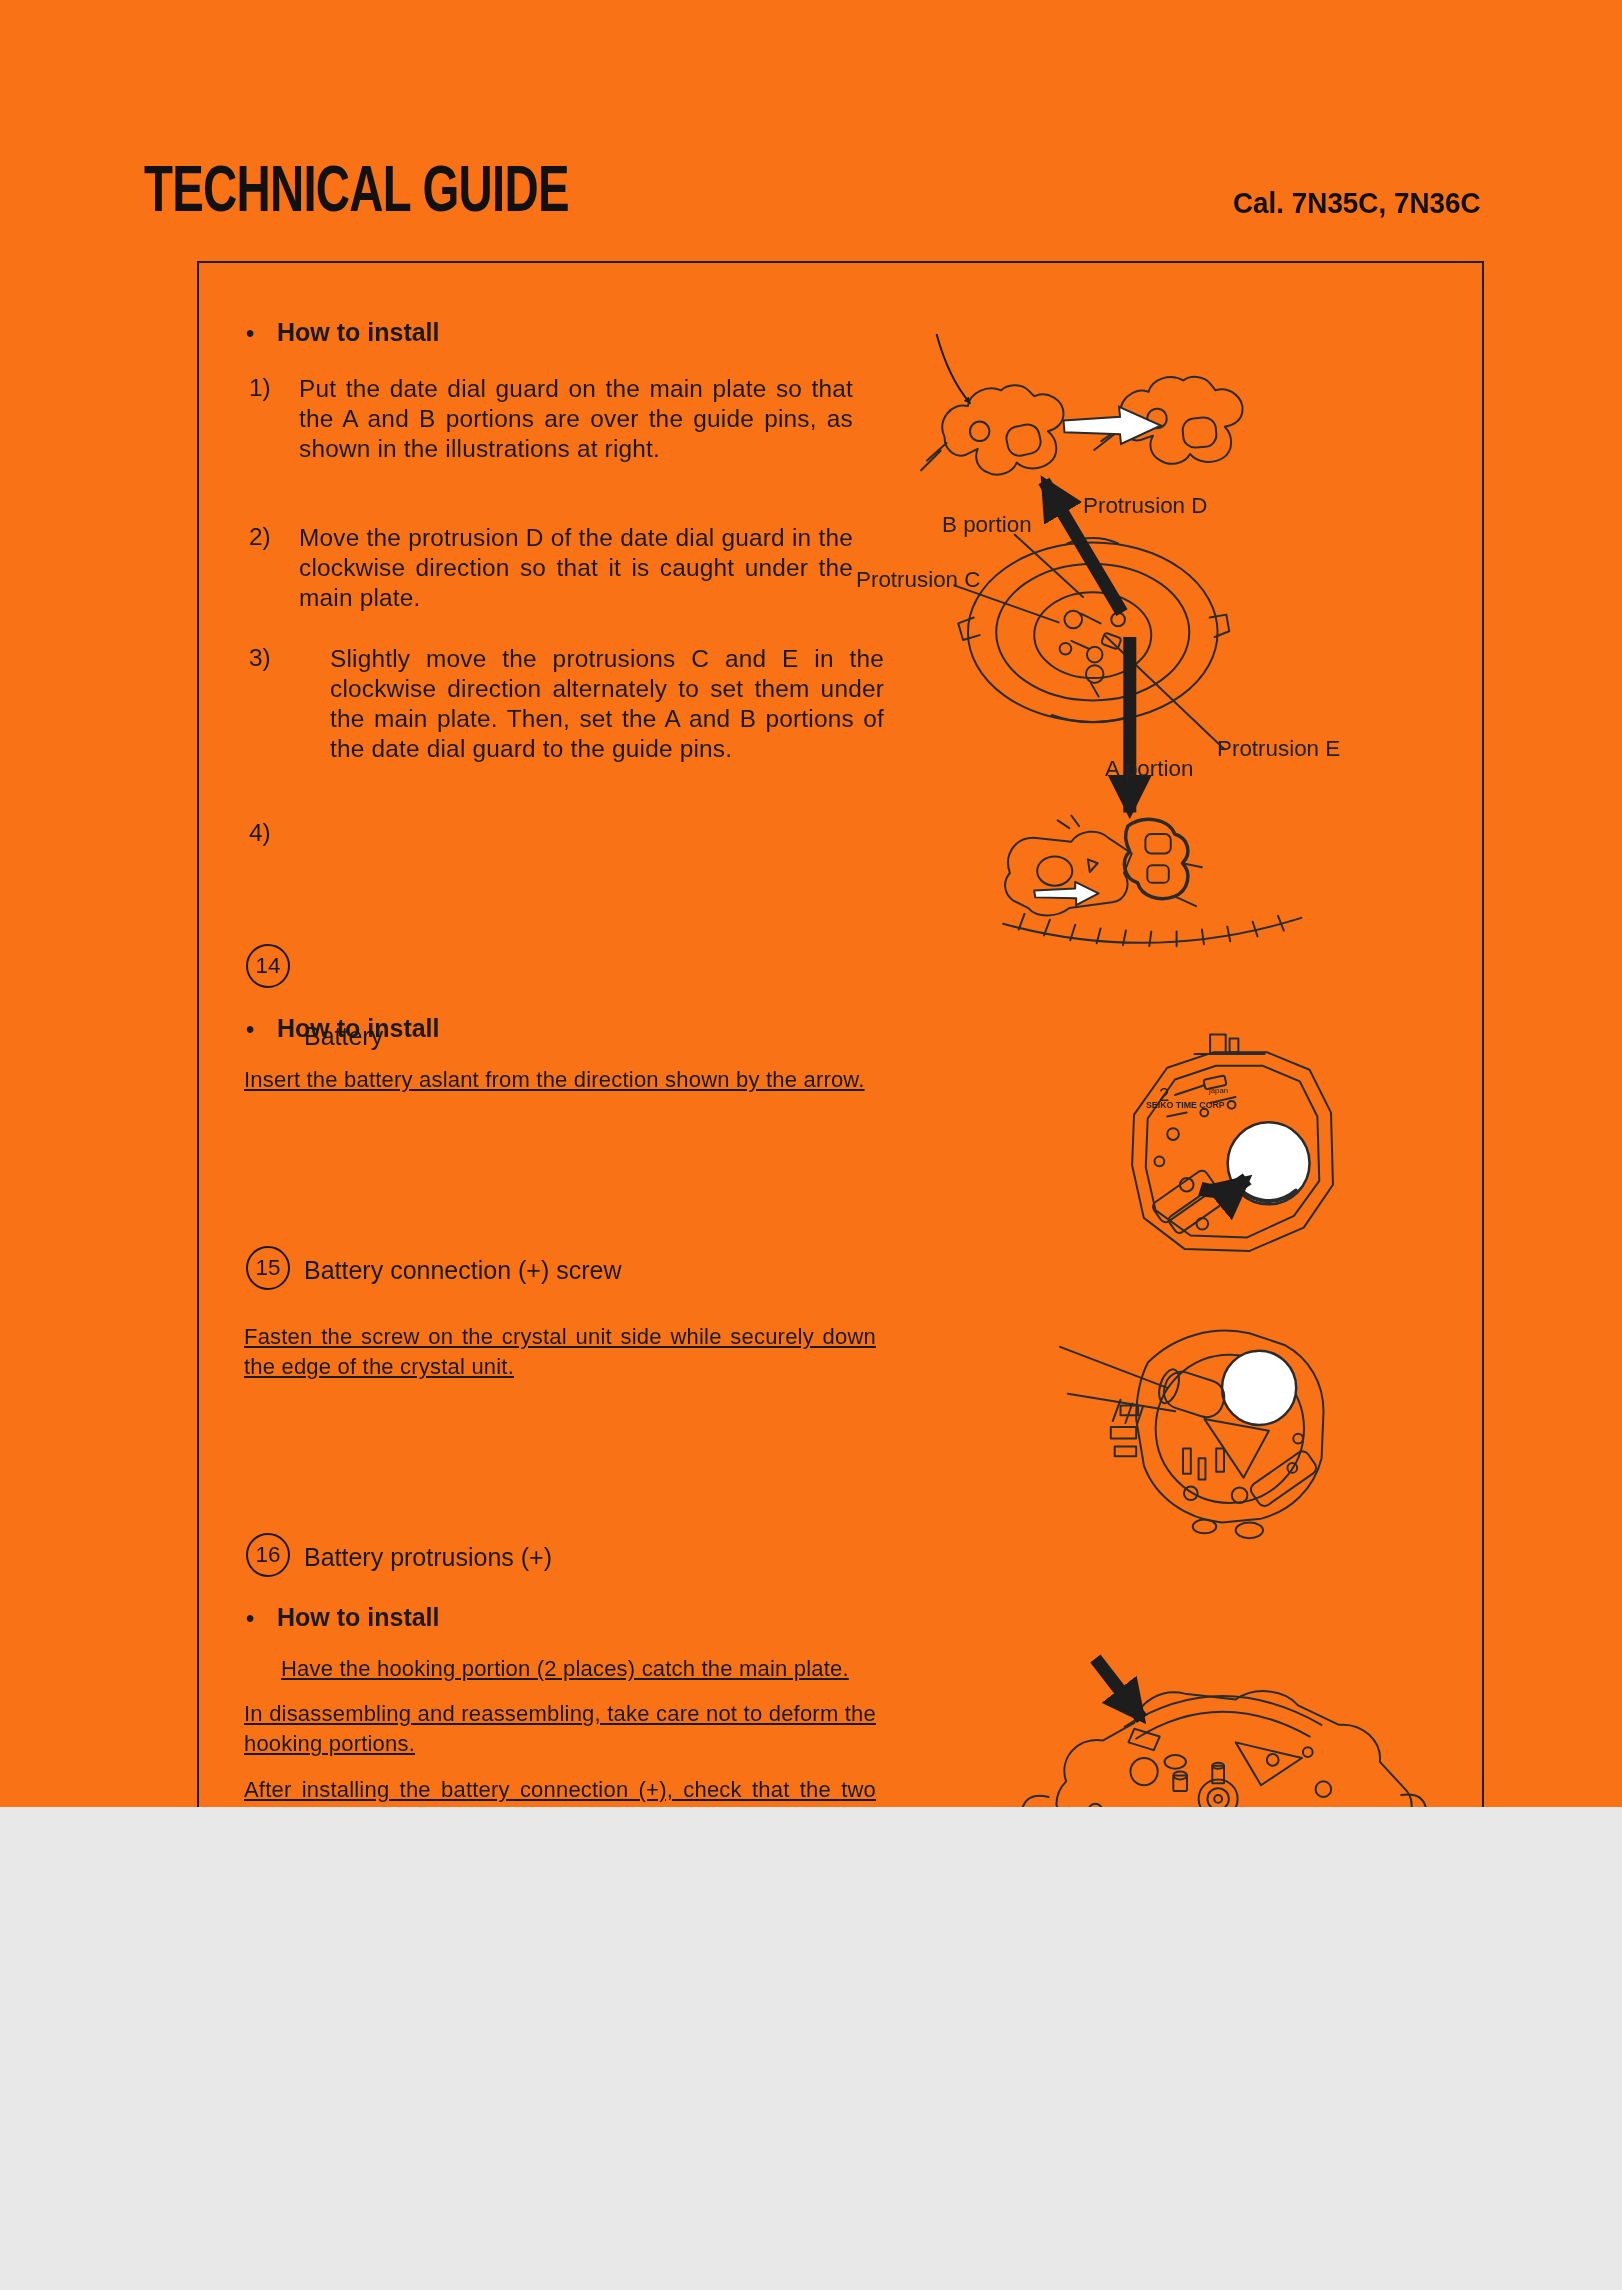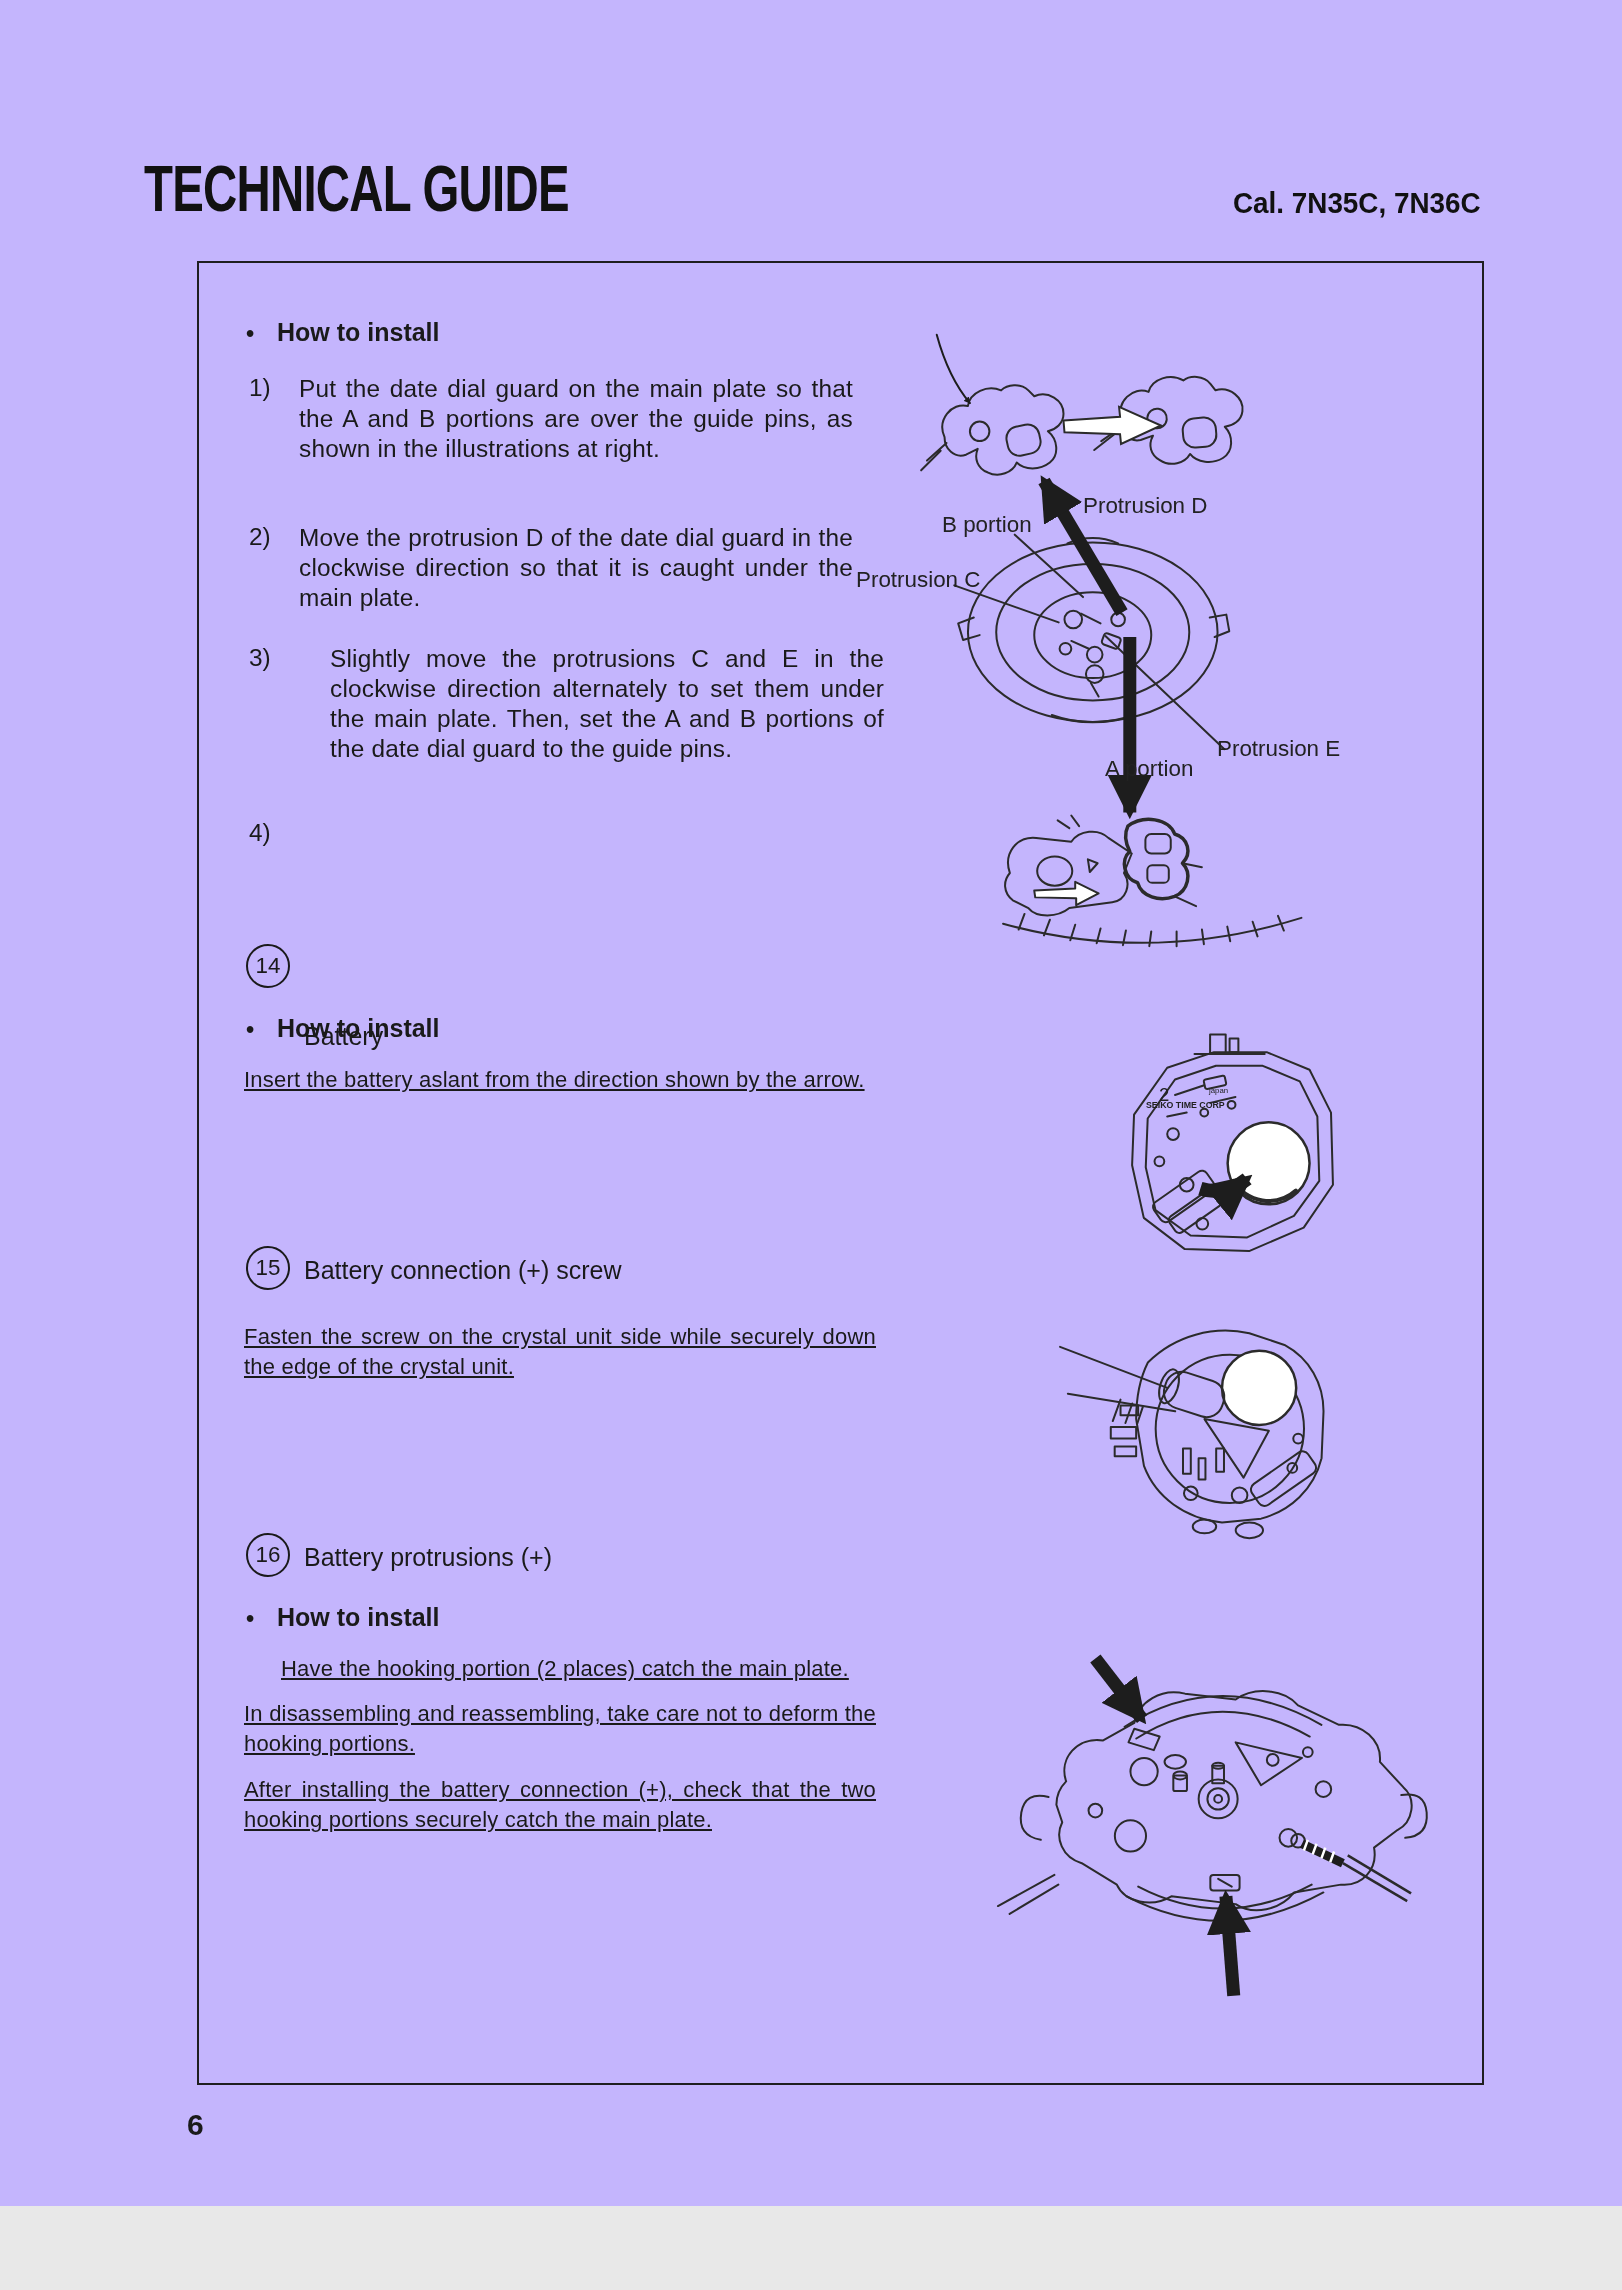--- a/index.html
+++ b/index.html
@@ -1,19 +1,19 @@
 <!DOCTYPE html>
 <html><head>
 <meta charset="utf-8">
 <style>
   * { margin:0; padding:0; box-sizing:border-box; }
   html,body { background:#e8e8e8; }
   .page {
-    position:relative; width:1623px; height:2206px; margin:0 auto;
-    background:#c4b5fd; overflow:hidden;
+    position:relative; width:1623px; height:1807px; margin:0 auto;
+    background:#f97316; overflow:hidden;
     font-family:"Liberation Sans", sans-serif; color:#1a1a1a;
   }
   .doc-title {
     position:absolute; left:144px; top:152px;
     font-size:64px; font-weight:bold; letter-spacing:-1px;
     transform:scaleX(.74); transform-origin:0 50%; white-space:nowrap; color:#111;
   }
   .cal-ref {
     position:absolute; left:1207px; top:187px; width:285px; text-align:right;
     font-size:29px; font-weight:bold; color:#111; white-space:nowrap;

